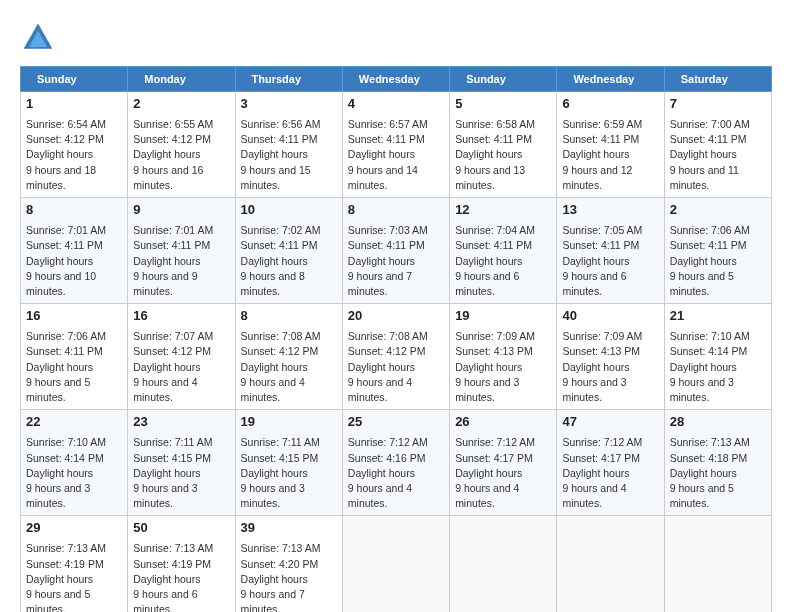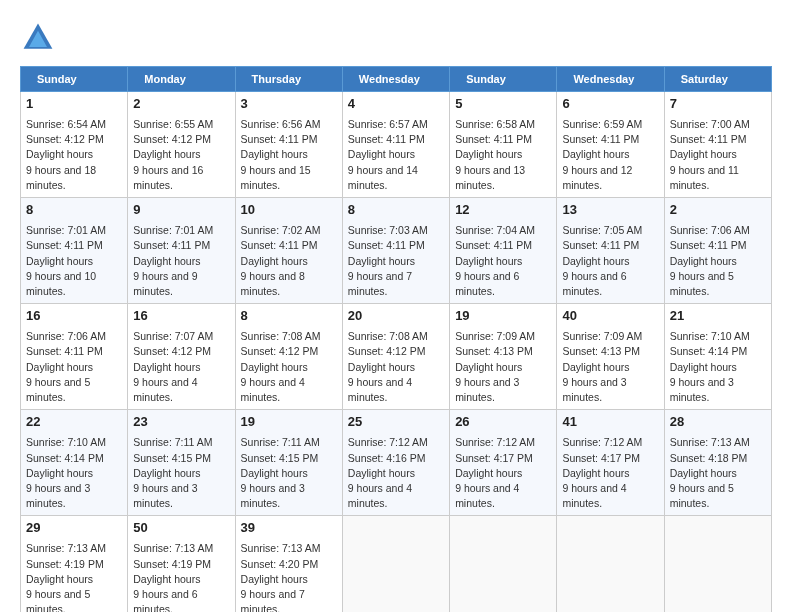--- a/index.html
+++ b/index.html
@@ -231,21 +231,21 @@
         </td>
         <td>
           <span class="day-number">25</span>
           <div class="day-info">Sunrise: 7:12 AM<br>Sunset: 4:16 PM<br>Daylight hours<br>9 hours and 4 minutes.</div>
         </td>
         <td>
           <span class="day-number">26</span>
           <div class="day-info">Sunrise: 7:12 AM<br>Sunset: 4:17 PM<br>Daylight hours<br>9 hours and 4 minutes.</div>
         </td>
         <td>
-          <span class="day-number">41</span>
+          <span class="day-number">47</span>
           <div class="day-info">Sunrise: 7:12 AM<br>Sunset: 4:17 PM<br>Daylight hours<br>9 hours and 4 minutes.</div>
         </td>
         <td>
           <span class="day-number">28</span>
           <div class="day-info">Sunrise: 7:13 AM<br>Sunset: 4:18 PM<br>Daylight hours<br>9 hours and 5 minutes.</div>
         </td>
       </tr>
       <tr class="last-row">
         <td>
           <span class="day-number">29</span>

